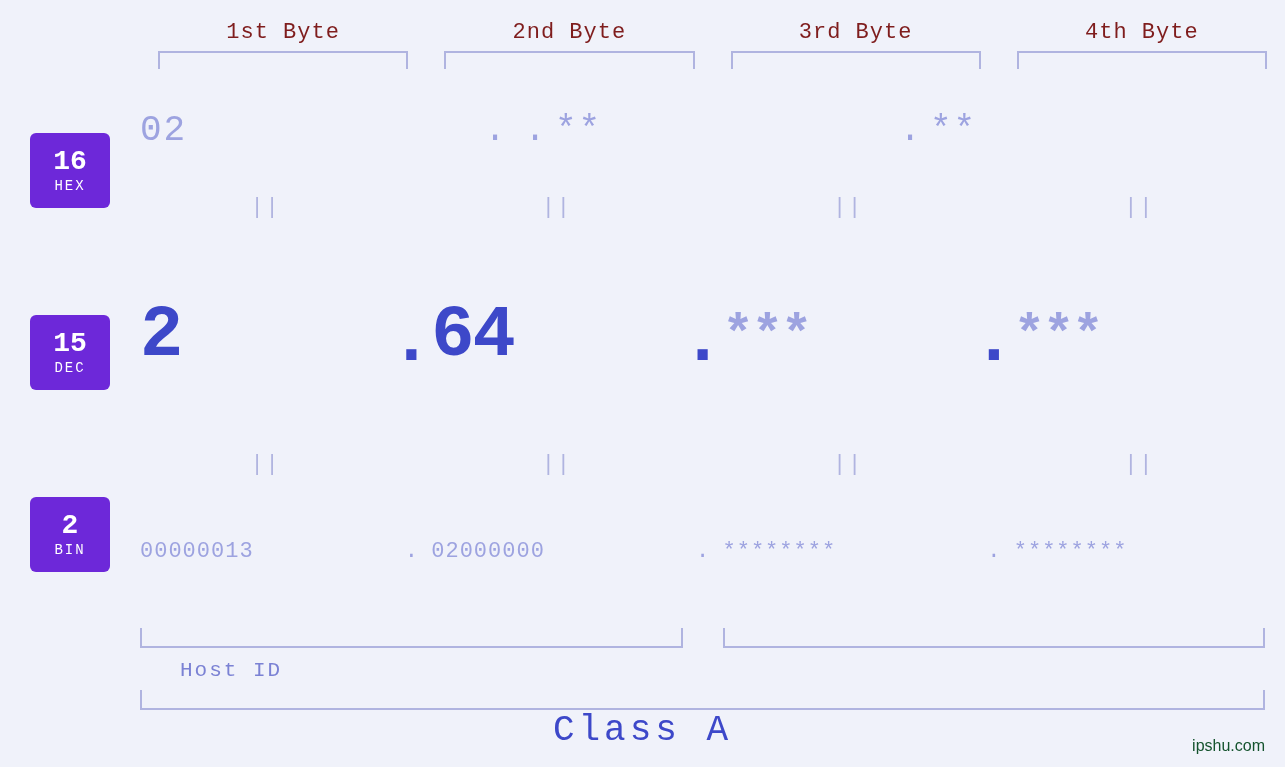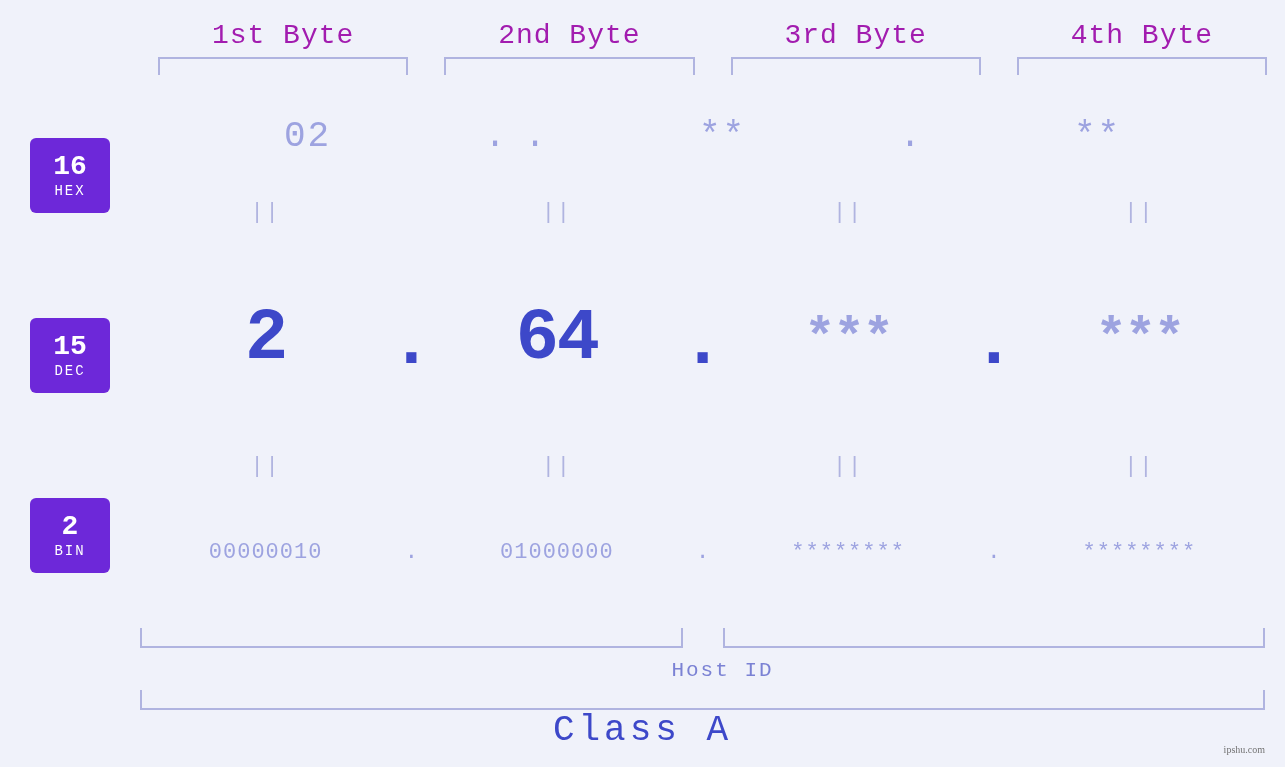--- a/index.html
+++ b/index.html
@@ -25,22 +25,22 @@
     .byte-headers {
       display: flex;
       width: 100%;
       padding-left: 140px;
       margin-top: 20px;
     }
 
     .byte-col {
       flex: 1;
       text-align: center;
-      color: #a21caf;
-      font-size: 28px;
+      color: #7f1d1d;
+      font-size: 22px;
       font-family: 'Courier New', Courier, monospace;
       letter-spacing: 1px;
     }
 
     
     .bracket-row {
       display: flex;
       width: 100%;
       padding-left: 140px;
       margin-top: 6px;
@@ -129,21 +129,20 @@
     .row-values {
       display: flex;
       align-items: center;
       flex: 1;
     }
 
     .cell {
       flex: 1;
       display: flex;
       align-items: center;
-      justify-content: center;
     }
 
     .dot-cell {
       width: 40px;
       flex: none;
       display: flex;
       align-items: center;
       justify-content: center;
       color: #7b82d4;
     }
@@ -212,23 +211,23 @@
       color: #3d48c9;
       font-size: 36px;
       letter-spacing: 4px;
       padding-bottom: 10px;
     }
 
     .watermark {
       position: absolute;
       bottom: 12px;
       right: 20px;
-      color: #737373;
-      font-size: 10px;
-      font-family: Liberation Serif, serif;
+      color: #14532d;
+      font-size: 16px;
+      font-family: Liberation Sans, sans-serif;
     }
 
     .stars {
       color: #9da3e0;
     }
   </style>
 </head>
 <body>
 
 <div class="main-container">
@@ -334,27 +333,27 @@
         <div class="eq-dot-cell"></div>
         <div class="eq-cell">||</div>
         <div class="eq-dot-cell"></div>
         <div class="eq-cell">||</div>
         <div class="eq-dot-cell"></div>
         <div class="eq-cell">||</div>
       </div>
 
       <div class="row-values" style="flex: 1.4;">
         <div class="cell">
-          <span class="bin-value">00000010</span>
+          <span class="bin-value">00000013</span>
         </div>
         <div class="dot-cell">
           <span class="dot-bin">.</span>
         </div>
         <div class="cell">
-          <span class="bin-value">01000000</span>
+          <span class="bin-value">02000000</span>
         </div>
         <div class="dot-cell">
           <span class="dot-bin">.</span>
         </div>
         <div class="cell">
           <span class="bin-value stars">********</span>
         </div>
         <div class="dot-cell">
           <span class="dot-bin">.</span>
         </div>
@@ -377,21 +376,21 @@
 
           <div style="position:relative; height:20px; flex:2.1;">
             <div style="position:absolute; left:0; right:0; bottom:0; height:2px; background:#b0b4e0;"></div>
             <div style="position:absolute; left:0; top:0; bottom:0; width:2px; background:#b0b4e0;"></div>
             <div style="position:absolute; right:0; top:0; bottom:0; width:2px; background:#b0b4e0;"></div>
           </div>
         </div>
 
         <div style="display:flex; align-items:center; margin-top:6px; height:32px;">
           <div style="width:40px;"></div>
-          <div style="flex:2.1; text-align:center;">
+          <div style="flex:2.1; ">
             <span style="color:#7b82d4; font-size:21px; letter-spacing:2px;">Host ID</span>
           </div>
         </div>
       </div>
 
     </div>
   </div>
 
   <div style="width:100%; padding-left:140px; padding-right:20px; margin-top:4px;">
     <div style="position:relative; height:20px;">

